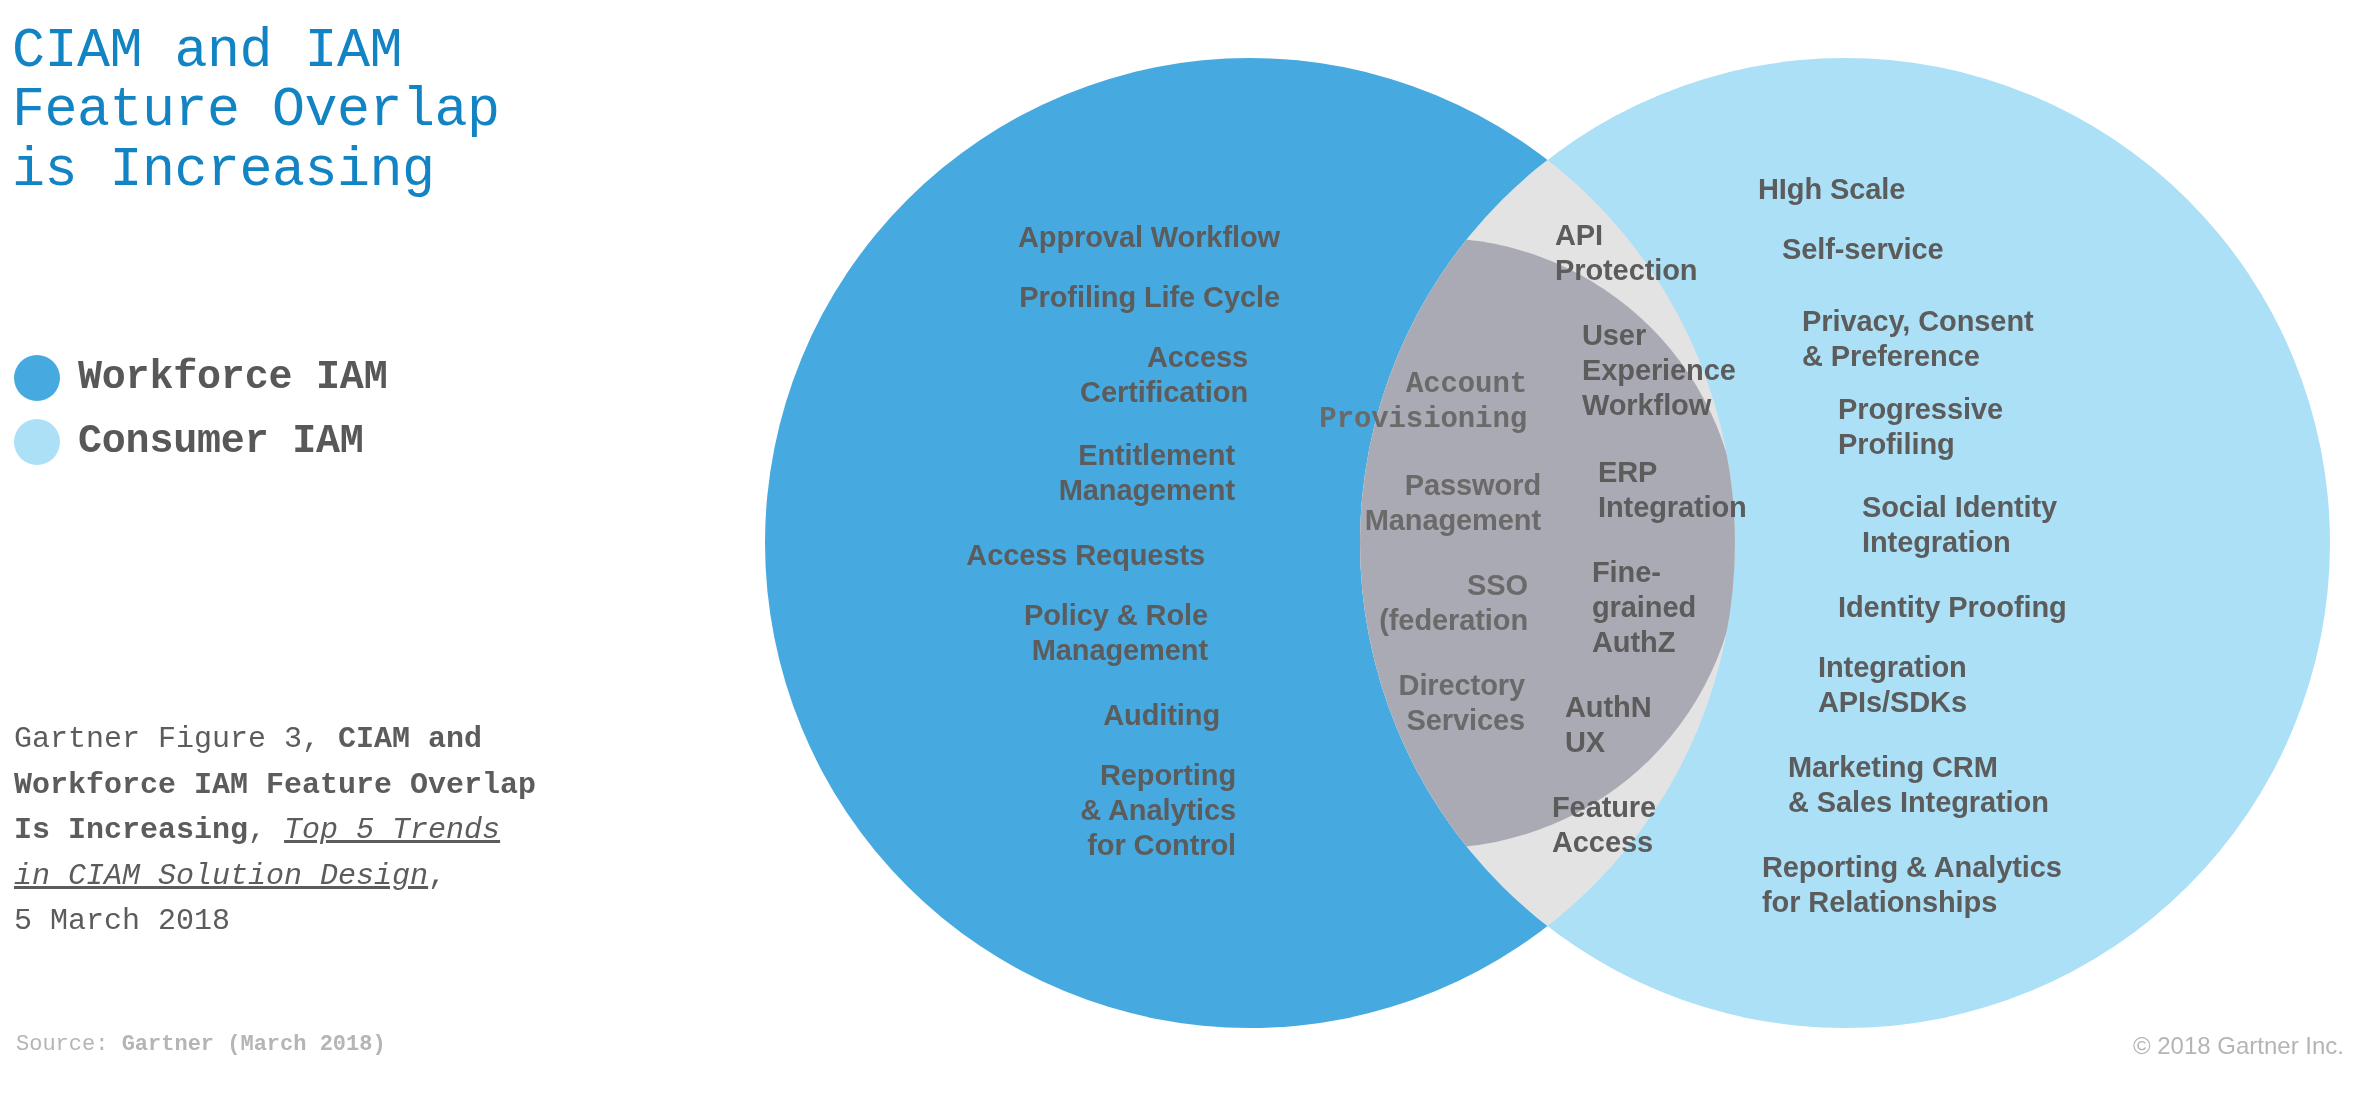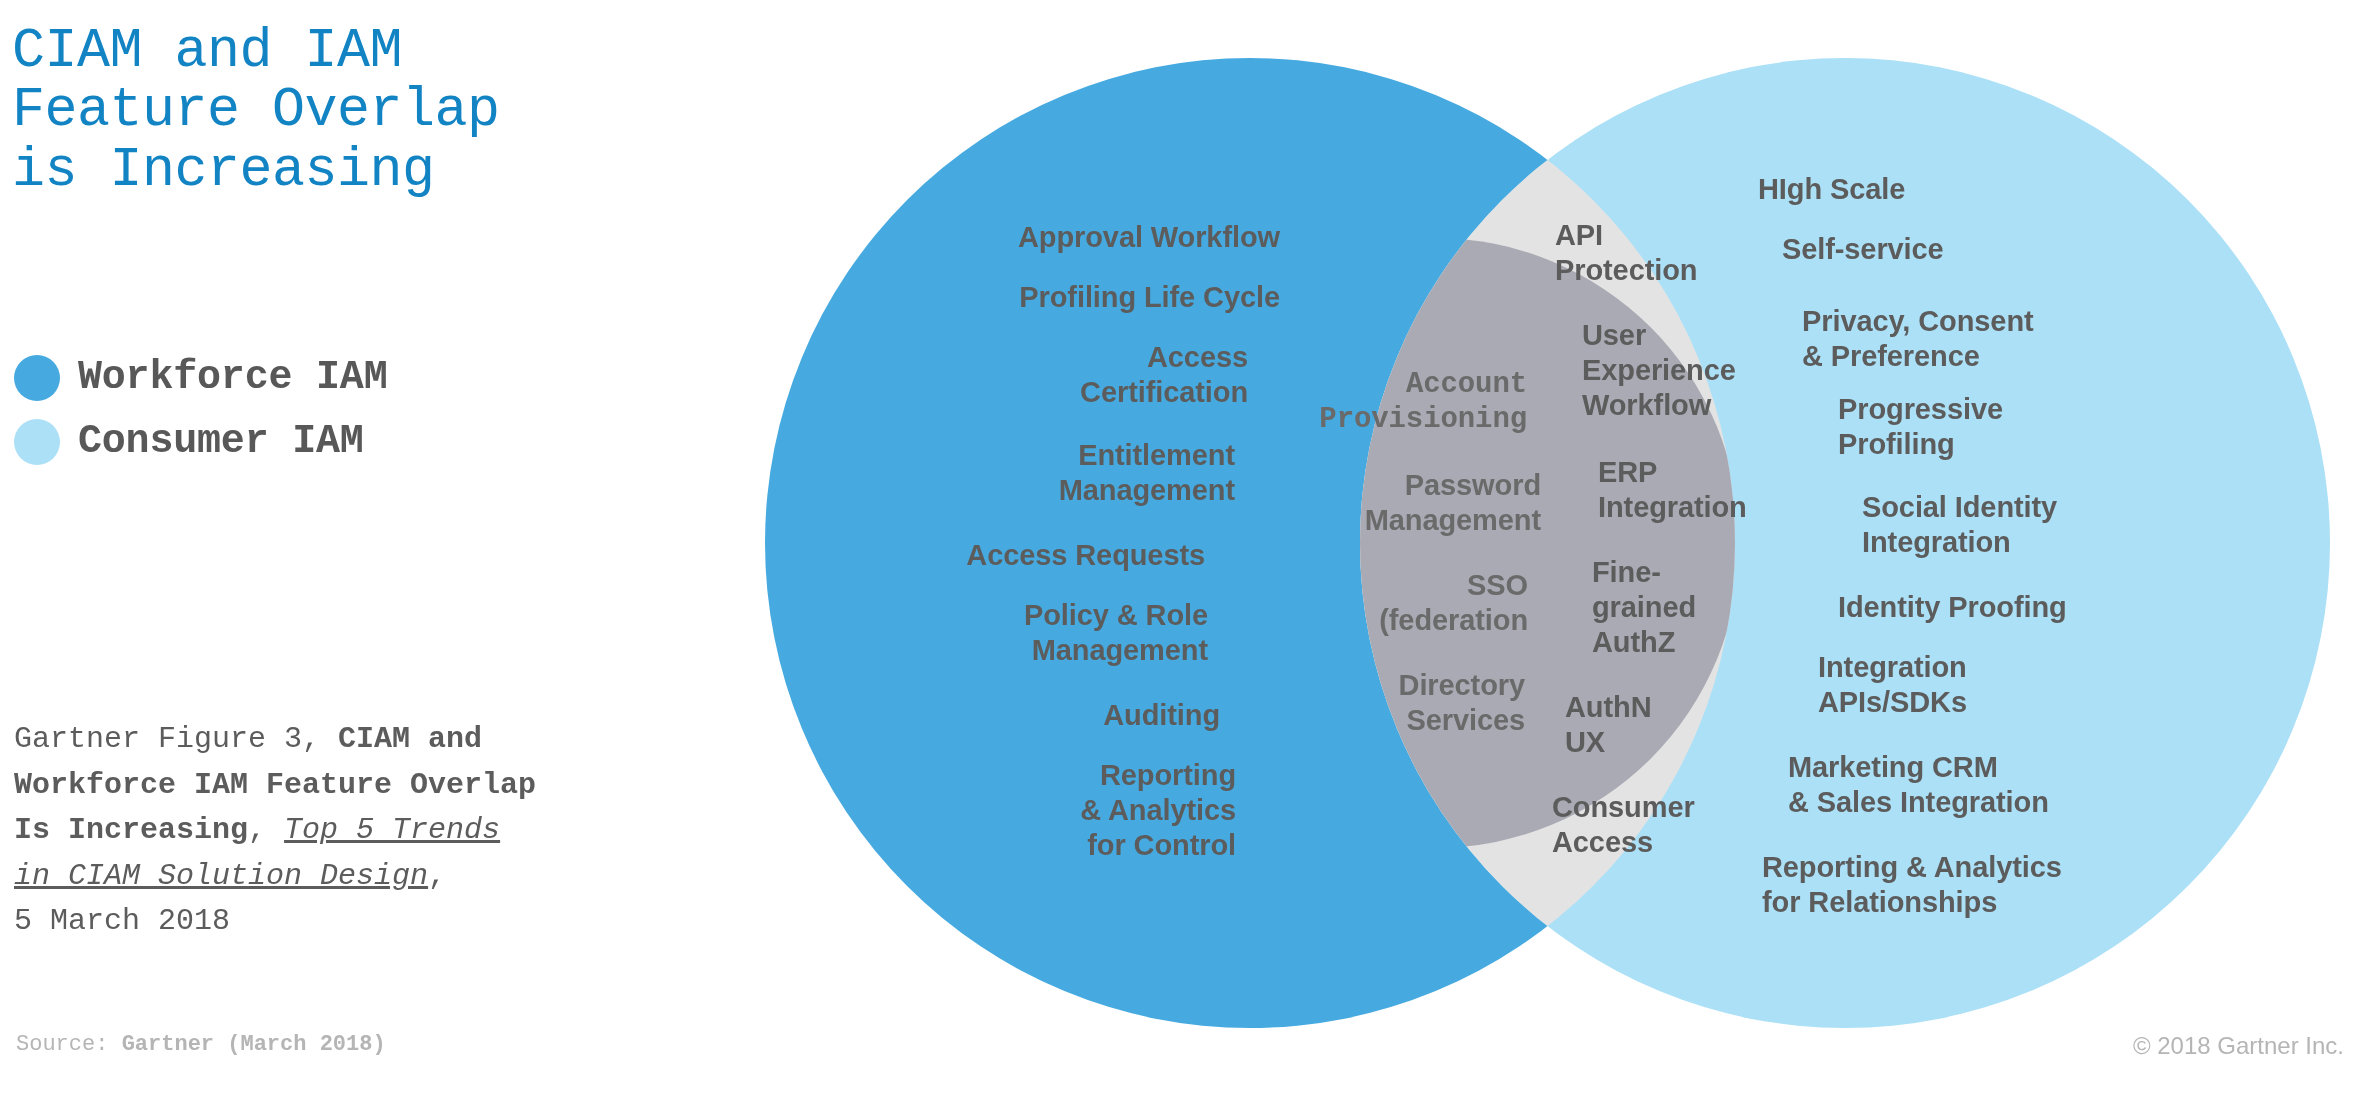--- a/index.html
+++ b/index.html
@@ -189,21 +189,21 @@
     <div class="venn-label lbl-mid2" style="left:1582px; top:318px; width:230px;">User
 Experience
 Workflow</div>
     <div class="venn-label lbl-mid2" style="left:1598px; top:455px; width:230px;">ERP
 Integration</div>
     <div class="venn-label lbl-mid2" style="left:1592px; top:555px; width:200px;">Fine-
 grained
 AuthZ</div>
     <div class="venn-label lbl-mid2" style="left:1565px; top:690px; width:200px;">AuthN
 UX</div>
-    <div class="venn-label lbl-mid2" style="left:1552px; top:790px; width:210px;">Consumer
+    <div class="venn-label lbl-mid2" style="left:1552px; top:790px; width:210px;">Feature
 Access</div>
 
     <div class="venn-label lbl-right" style="left:1758px; top:172px; width:560px;">HIgh Scale</div>
     <div class="venn-label lbl-right" style="left:1782px; top:232px; width:540px;">Self-service</div>
     <div class="venn-label lbl-right" style="left:1802px; top:304px; width:540px;">Privacy, Consent
 &amp; Preference</div>
     <div class="venn-label lbl-right" style="left:1838px; top:392px; width:520px;">Progressive
 Profiling</div>
     <div class="venn-label lbl-right" style="left:1862px; top:490px; width:520px;">Social Identity
 Integration</div>

